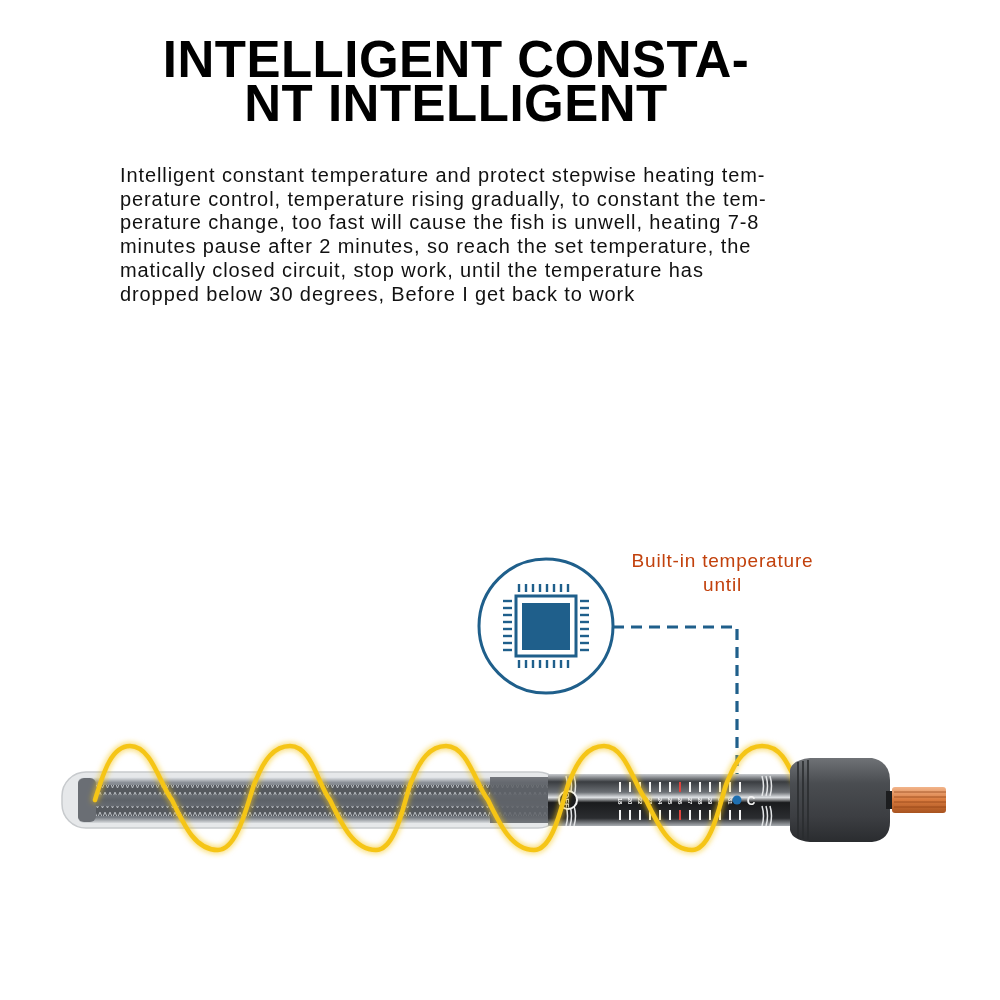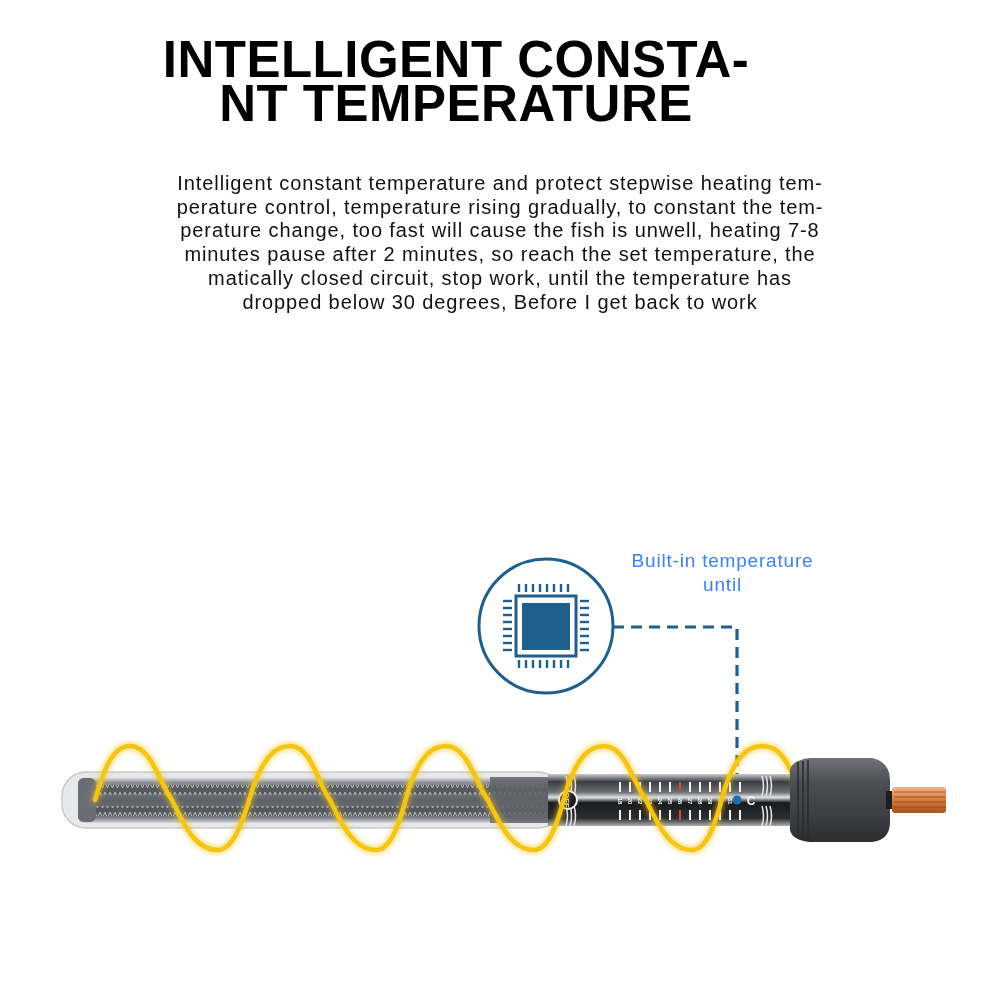--- a/index.html
+++ b/index.html
@@ -6,37 +6,37 @@
     body { width: 1000px; height: 1000px; position: relative; overflow: hidden; font-family: "Liberation Sans", sans-serif; }
     .title {
       position: absolute; left: 0; top: 38px; width: 912px;
       text-align: center; font-family: "Liberation Sans", sans-serif;
       font-weight: 700; font-size: 51px; line-height: 44px; color: #000;
       letter-spacing: 0.5px;
     }
     .title div { height: 44px; }
     .desc {
       position: absolute; left: 120px; top: 164px; width: 760px;
-      text-align: center; font-family: "Liberation Sans", sans-serif;
-      font-size: 20px; line-height: 23.7px; color: #111; letter-spacing: 0.9px; margin-top: 8px;
+      text-align: left; font-family: "Liberation Sans", sans-serif;
+      font-size: 20px; line-height: 23.7px; color: #111; letter-spacing: 0.9px;
     }
     .desc div { white-space: nowrap; }
     .callout-label {
       position: absolute; left: 600px; top: 549px; width: 245px;
       text-align: center; font-family: "Liberation Sans", sans-serif;
-      font-size: 19px; line-height: 24px; color: #3b82f6; letter-spacing: 0.8px;
+      font-size: 19px; line-height: 24px; color: #c2410c; letter-spacing: 0.8px;
     }
     .diagram { position: absolute; left: 0; top: 0; width: 1000px; height: 1000px; }
   </style>
 </head>
 <body>
 
 <div class="title">
   <div>INTELLIGENT CONSTA-</div>
-  <div>NT TEMPERATURE</div>
+  <div>NT INTELLIGENT</div>
 </div>
 
 <div class="desc">
   <div>Intelligent constant temperature and protect stepwise heating tem-</div>
   <div>perature control, temperature rising gradually, to constant the tem-</div>
   <div>perature change, too fast will cause the fish is unwell, heating 7-8</div>
   <div>minutes pause after 2 minutes, so reach the set temperature, the</div>
   <div>matically closed circuit, stop work, until the temperature has</div>
   <div>dropped below 30 degrees, Before I get back to work</div>
 </div>

